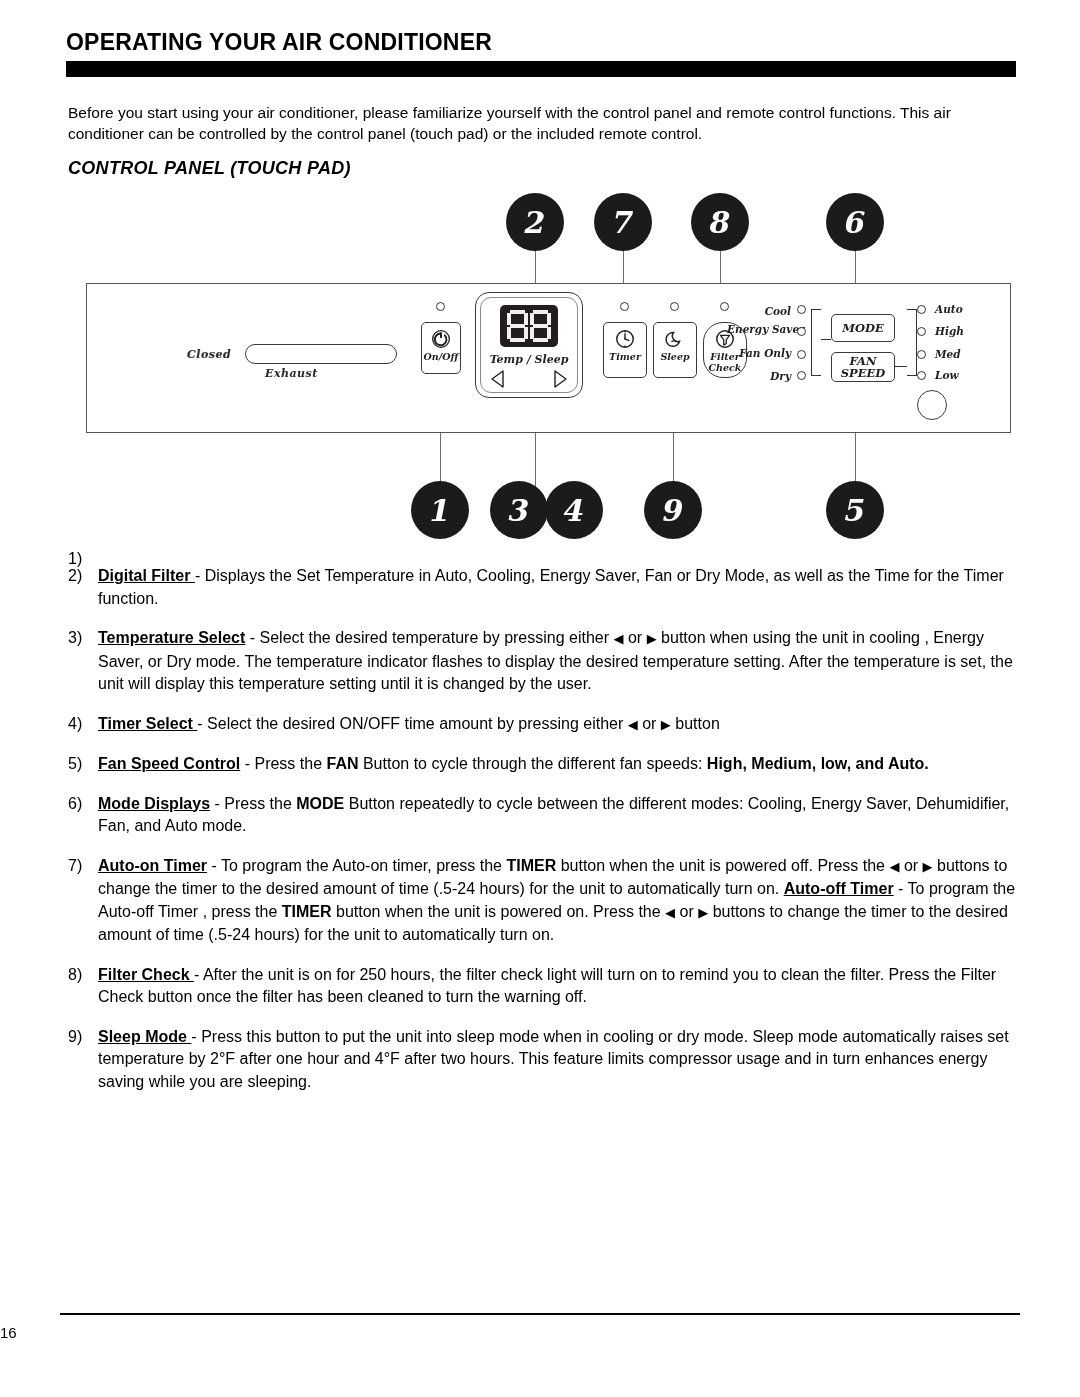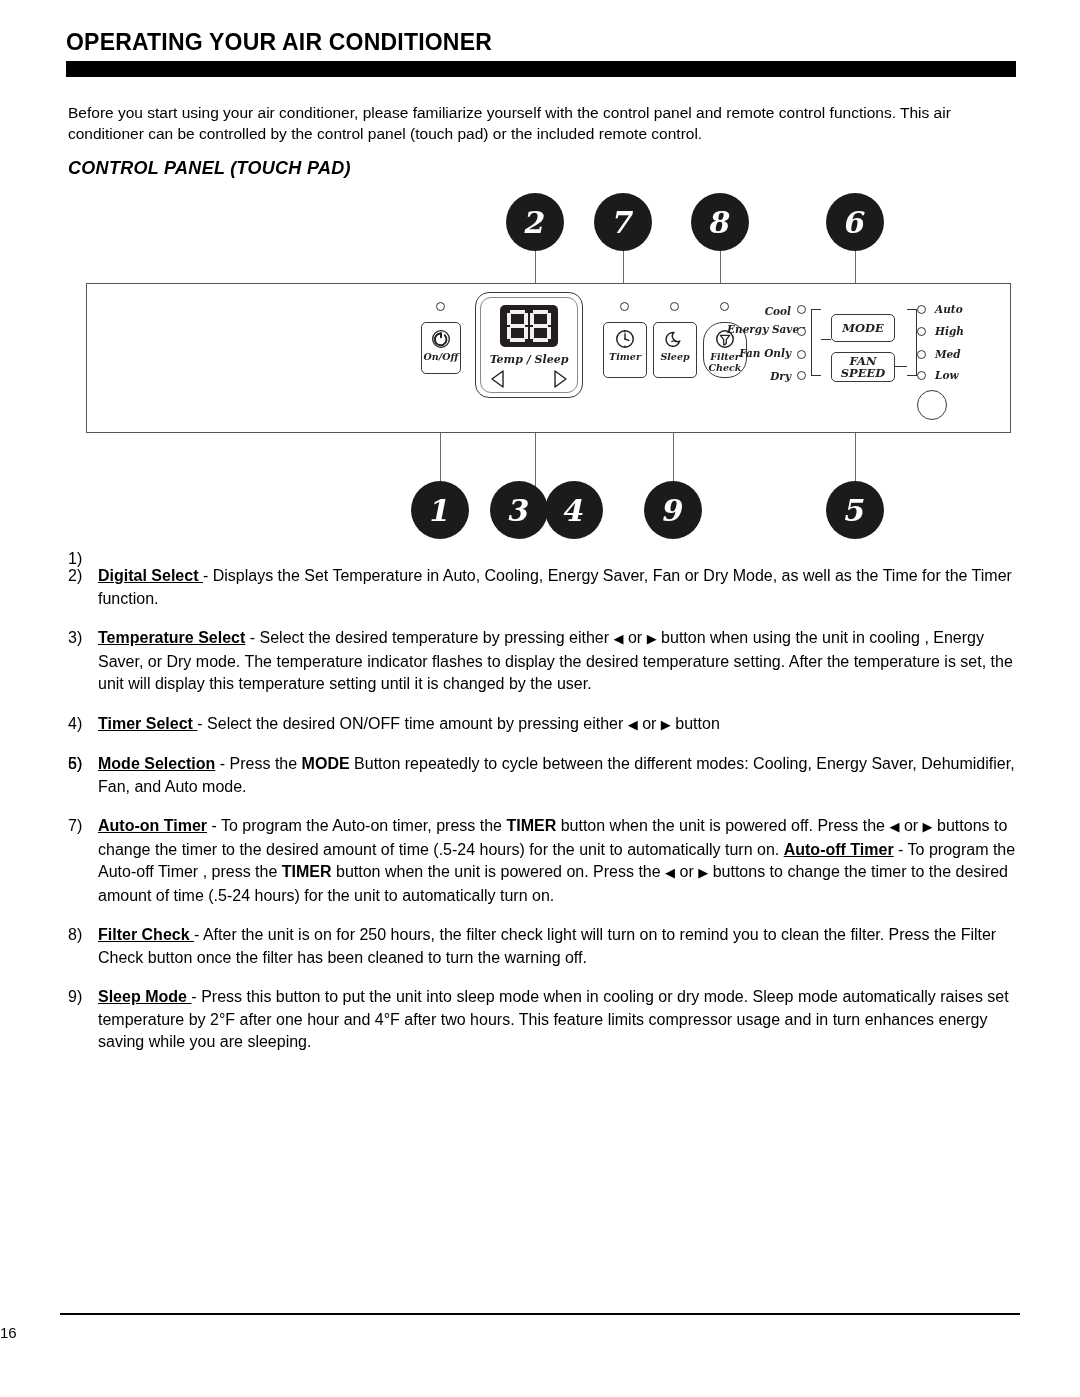--- a/index.html
+++ b/index.html
@@ -381,20 +381,26 @@
     <div class="callout" style="left:691px; top:8px;">8</div>
     <div class="callout" style="left:826px; top:8px;">6</div>
 
     <div class="leader" style="left:535px; top:64px; height:48px;"></div>
     <div class="leader" style="left:623px; top:64px; height:58px;"></div>
     <div class="leader" style="left:720px; top:64px; height:58px;"></div>
     <div class="leader" style="left:855px; top:64px; height:58px;"></div>
 
     <div class="panel">
 
+      <div class="exhaust-group">
+        <span class="exh-label exh-closed">Closed</span>
+        <div class="exh-slot"></div>
+        <span class="exh-label exh-open">Open</span>
+        <span class="exh-bottom">Exhaust</span>
+      </div>
 
       <div class="led" style="left:349px; top:18px;"></div>
       <div class="key" style="left:334px; top:38px; width:40px; height:52px;">
         <span class="key-glyph">
           <svg width="20" height="20" viewBox="0 0 24 24">
             <circle cx="12" cy="12" r="10" fill="none" stroke="#222" stroke-width="1.6"></circle>
             <path d="M12 5.5 A7 7 0 1 0 16.6 7.6" fill="none" stroke="#222" stroke-width="2.4" stroke-linecap="round"></path>
             <rect x="10.8" y="4" width="2.4" height="7" rx="1.2" fill="#222"></rect>
           </svg>
         </span>
@@ -528,36 +534,37 @@
     <div class="callout" style="left:644px; top:296px;">9</div>
     <div class="callout" style="left:826px; top:296px;">5</div>
   </div>
 
   <div class="list">
     <div class="item">
       <span class="num">1)</span>
     </div>
     <div class="item">
       <span class="num">2)</span>
-      <span><u>Digital Select </u>- Displays the Set Temperature in Auto, Cooling, Energy Saver, Fan or Dry Mode, as well as the Time for the Timer function.</span>
+      <span><u>Digital Filter </u>- Displays the Set Temperature in Auto, Cooling, Energy Saver, Fan or Dry Mode, as well as the Time for the Timer function.</span>
     </div>
     <div class="item">
       <span class="num">3)</span>
       <span><u>Temperature Select</u> - Select the desired temperature by pressing either <span class="arrow-glyph">◀</span> or <span class="arrow-glyph">▶</span> button when using the unit in cooling , Energy Saver, or Dry mode. The temperature indicator flashes to display the desired temperature setting. After the temperature is set, the unit will display this temperature setting until it is changed by the user.</span>
     </div>
     <div class="item">
       <span class="num">4)</span>
       <span><u>Timer Select </u>-  Select the desired ON/OFF time amount by pressing either <span class="arrow-glyph">◀</span> or <span class="arrow-glyph">▶</span> button</span>
     </div>
     <div class="item">
       <span class="num">5)</span>
+      <span><u>Fan Speed Control</u> - Press the <b>FAN</b> Button to cycle through the different fan speeds: <b>High, Medium, low, and Auto.</b></span>
     </div>
     <div class="item">
       <span class="num">6)</span>
-      <span><u>Mode Selection</u> - Press the <b>MODE</b> Button repeatedly to cycle between the different modes: Cooling, Energy Saver, Dehumidifier, Fan, and Auto mode.</span>
+      <span><u>Mode Displays</u> - Press the <b>MODE</b> Button repeatedly to cycle between the different modes: Cooling, Energy Saver, Dehumidifier, Fan, and Auto mode.</span>
     </div>
     <div class="item">
       <span class="num">7)</span>
       <span><u>Auto-on Timer</u> - To program the Auto-on timer, press the <b>TIMER</b> button when the unit is powered off. Press the <span class="arrow-glyph">◀</span> or <span class="arrow-glyph">▶</span> buttons to change the timer to the desired amount of time (.5-24 hours) for the unit to automatically turn on.  <u>Auto-off Timer</u> - To program the Auto-off Timer , press the <b>TIMER</b> button when the unit is powered on.  Press the <span class="arrow-glyph">◀</span> or <span class="arrow-glyph">▶</span> buttons to change the timer to the desired amount of time (.5-24 hours) for the unit to automatically turn on.</span>
     </div>
     <div class="item">
       <span class="num">8)</span>
       <span><u>Filter Check </u>- After the unit is on for 250 hours, the filter check light will turn on to remind you to clean the filter. Press the Filter Check button once the filter has been cleaned to turn the warning off.</span>
     </div>
     <div class="item">

